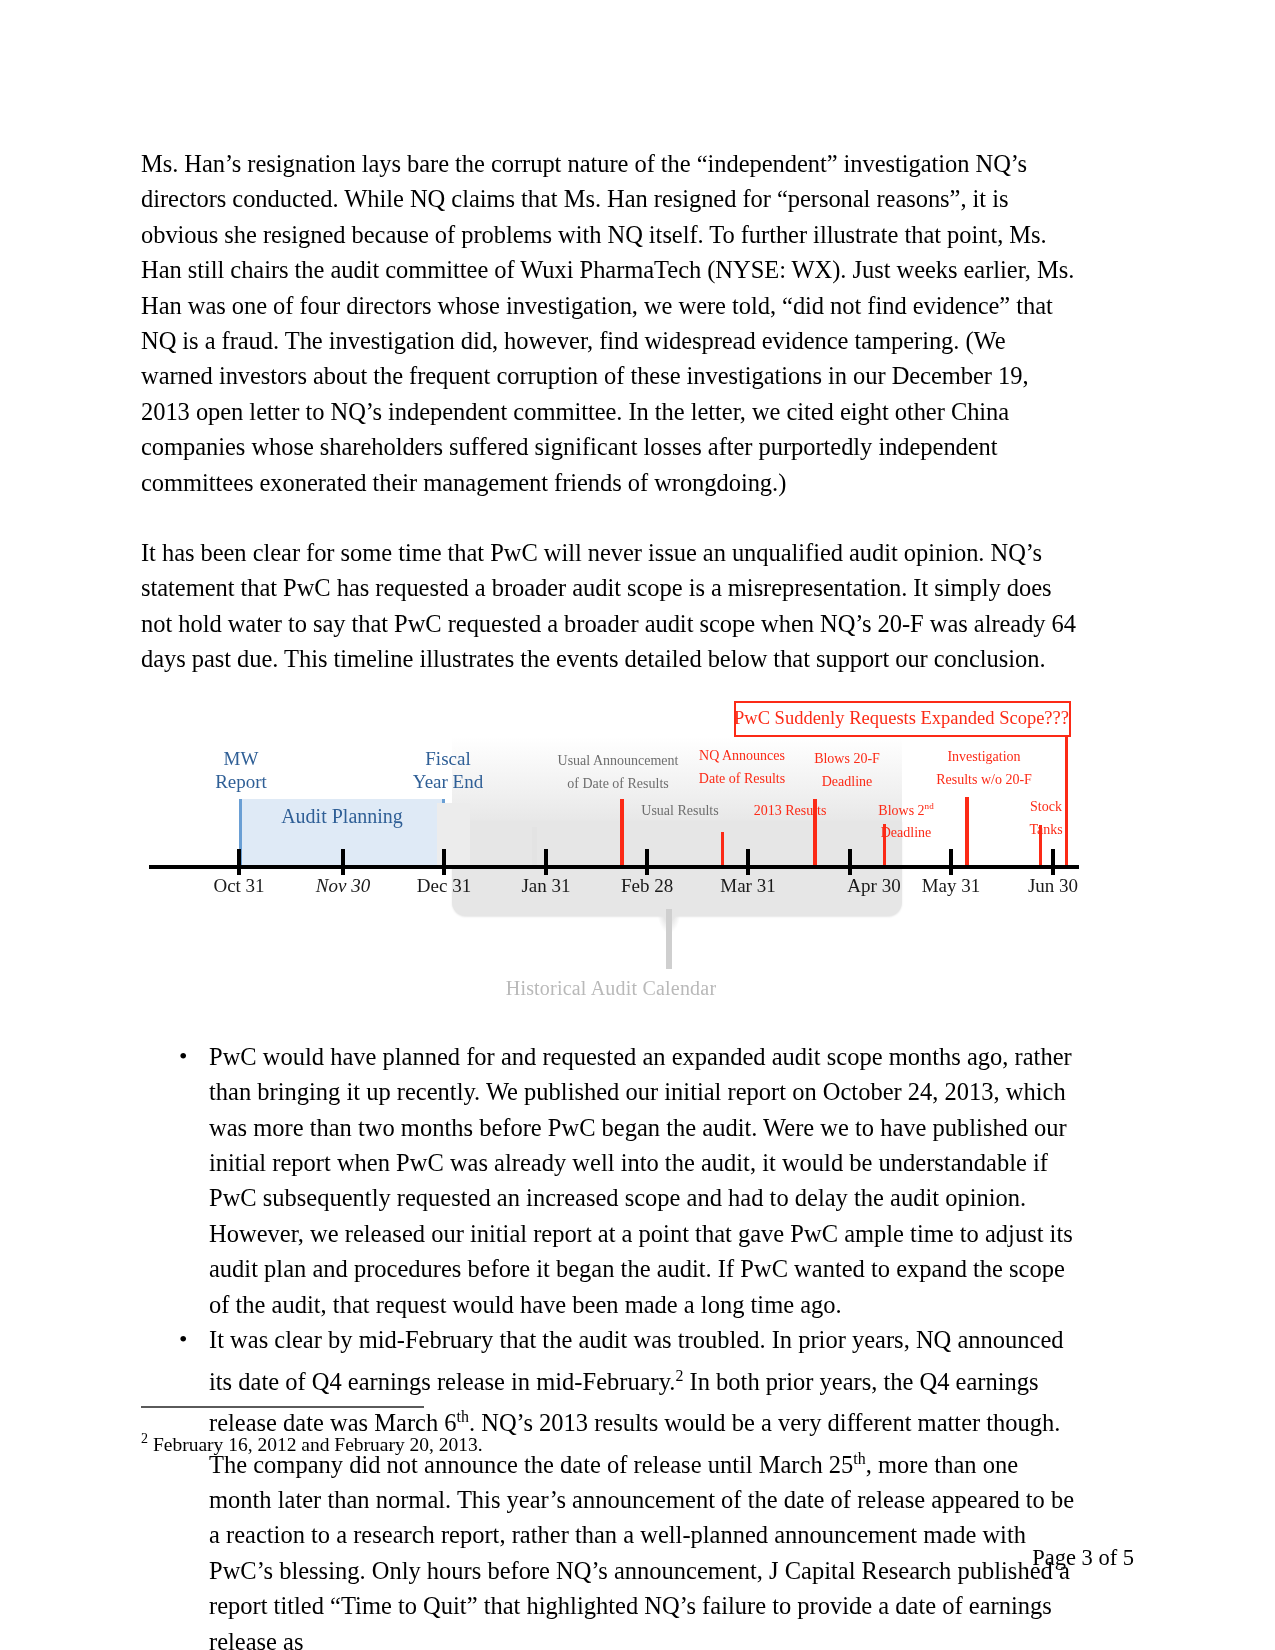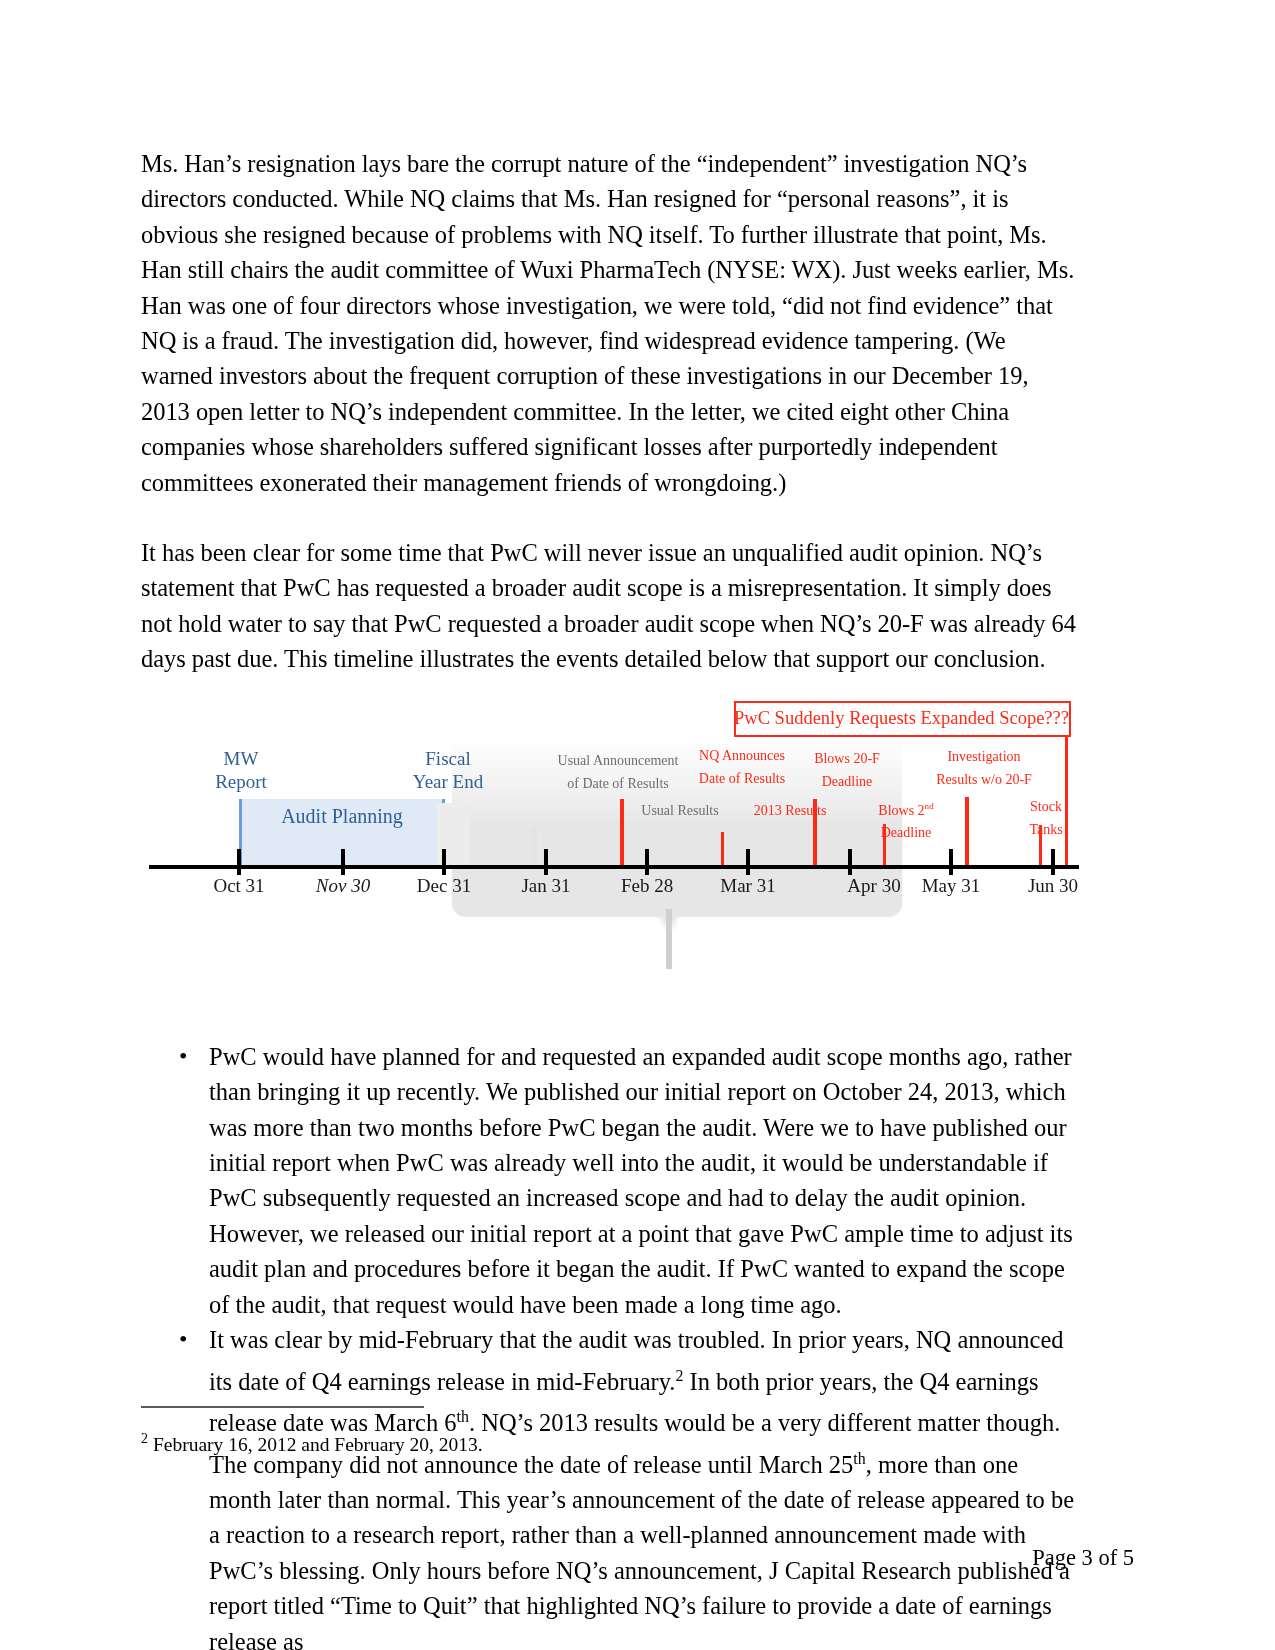--- a/index.html
+++ b/index.html
@@ -265,20 +265,21 @@
     <div class="para-gap"></div>
     <p class="body-para">It has been clear for some time that PwC will never issue an unqualified audit opinion.  NQ’s statement that PwC has requested a broader audit scope is a misrepresentation.  It simply does not hold water to say that PwC requested a broader audit scope when NQ’s 20-F was already 64 days past due.  This timeline illustrates the events detailed below that support our conclusion.</p>
 
     <div class="figure">
       <div class="fig-inner">
 
         <div class="hist-band-top"></div>
         <div class="hist-band"></div>
         <div class="hist-stem-wide"></div>
         <div class="hist-stem"></div>
+        <div class="hist-label">Historical Audit Calendar</div>
 
         <div class="audit-box"></div>
         <div class="audit-box-label">Audit Planning</div>
 
         <div class="grey-block" style="left:296px; top:104px; width:33px; height:62px;"></div>
         <div class="grey-bar" style="left:391px; top:128px; height:38px;"></div>
 
         <div class="red-bar" style="left:479px; top:100px; width:4px; height:66px;"></div>
         <div class="red-bar" style="left:580px; top:133px; width:3px; height:33px;"></div>
         <div class="red-bar" style="left:672px; top:100px; width:4px; height:66px;"></div>

